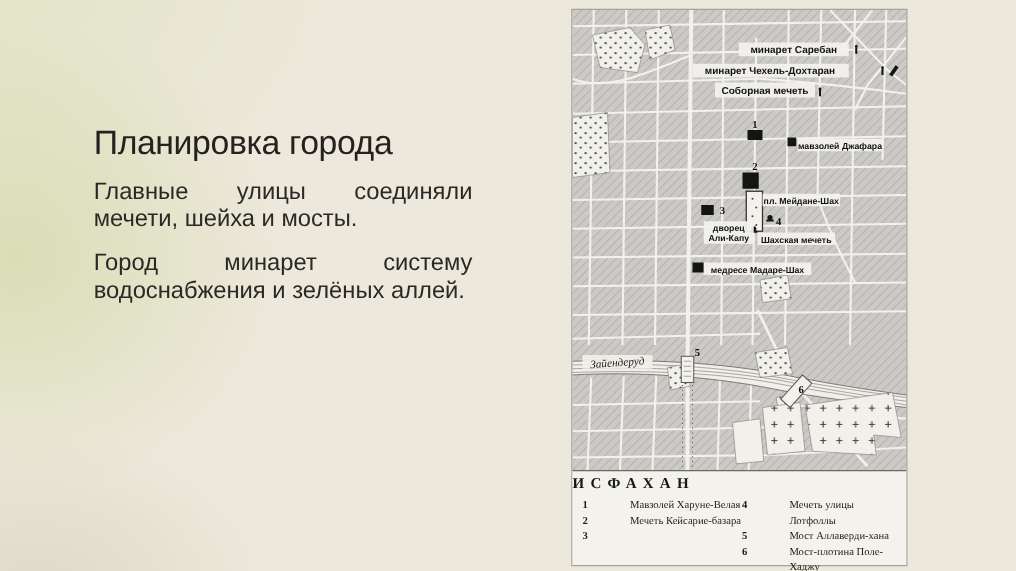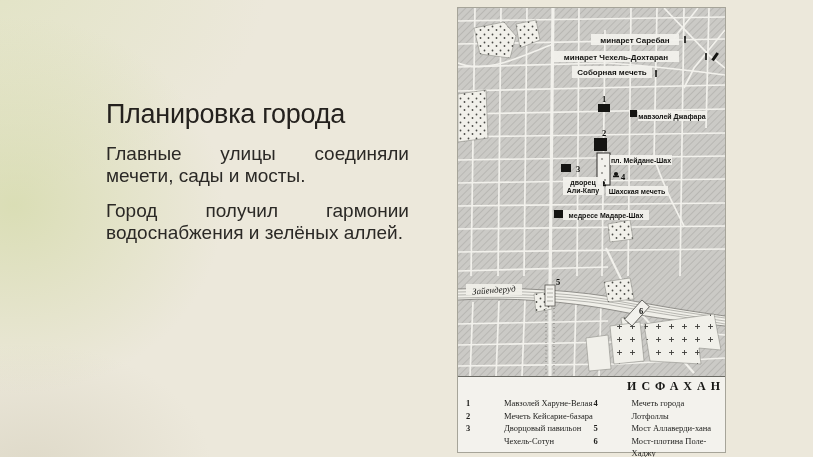--- a/index.html
+++ b/index.html
@@ -5,63 +5,63 @@
   html,body{margin:0;padding:0;background:#888;}
   .slide{
     position:relative;width:813px;height:457px;overflow:hidden;
     font-family:"Liberation Sans",sans-serif;
     background:
       radial-gradient(ellipse 300px 270px at 14px 205px, rgba(203,213,150,0.55), rgba(203,213,150,0) 70%),
       radial-gradient(ellipse 400px 300px at -30px -30px, rgba(216,223,176,0.55), rgba(216,223,176,0) 75%),
       radial-gradient(ellipse 260px 180px at 30px 470px, rgba(206,200,178,0.45), rgba(206,200,178,0) 70%),
       #ece8db;
   }
-  .text-block{position:absolute;left:75px;top:100px;width:303px;margin-left:31px;}
+  .text-block{position:absolute;left:75px;top:100px;width:303px;}
   .slide-title{
     margin:0 0 13px 0;font-size:27px;font-weight:500;color:#24211e;
     letter-spacing:-0.3px;line-height:1.1;
     font-family:"Liberation Sans",sans-serif;
   }
   .para{
     margin:0 0 12px 0;font-size:19px;line-height:22.5px;color:#2b2926;
     text-align:justify;text-align-last:left;
   }
   
   .map{
     position:absolute;left:458px;top:8px;width:267px;height:444px;
     background:#f2f1ec;outline:1px solid rgba(110,108,98,0.55);
   }
   .map svg{display:block;}
   .legend{
     position:absolute;left:0;bottom:0;width:100%;height:76px;box-sizing:border-box;
     background:#f3f2ed;border-top:1px solid #6a6a64;padding-top:2px;
   }
   .legend-title{
-    text-align:right;font-family:"Liberation Serif",serif;font-weight:700;
+    text-align:left;font-family:"Liberation Serif",serif;font-weight:700;
     font-size:12px;letter-spacing:5px;color:#171715;
   }
   .legend-cols{display:flex;padding:3px 4px 0 8px;}
   .lcol{width:50%;}
   .lrow{display:flex;font-family:"Liberation Serif",serif;font-size:8.5px;line-height:12.5px;color:#1c1c1a;}
   .lnum{font-weight:700;width:10px;flex:none;}
   .ltxt span{display:block;margin-left:28px;}
   
   text.mlabel{font-family:"Liberation Sans",sans-serif;font-weight:700;fill:#131311;text-anchor:middle;}
   text.mnum{font-family:"Liberation Serif",serif;font-weight:700;font-size:8.5px;fill:#0e0e0c;text-anchor:middle;}
   text.mriver{font-family:"Liberation Serif",serif;font-style:italic;font-size:9px;fill:#1e1e1c;text-anchor:middle;}
 </style>
 </head>
 <body>
 
 <div class="slide">
 
   <div class="text-block">
     <h1 class="slide-title">Планировка города</h1>
-    <p class="para">Главные улицы соединяли мечети, сады и мосты.</p>
-    <p class="para">Город получил гармонии водоснабжения и зелёных аллей.</p>
+    <p class="para">Главные улицы соединяли мечети, шейха и мосты.</p>
+    <p class="para">Город минарет систему водоснабжения и зелёных аллей.</p>
   </div>
 
   <div class="map">
     <svg width="267" height="368" viewBox="0 0 267 368">
       <defs>
         <pattern id="hatch" width="5" height="5" patternUnits="userSpaceOnUse" patternTransform="rotate(45)">
           <rect width="5" height="5" fill="#cbcac6"></rect>
           <line x1="0" y1="0" x2="0" y2="5" stroke="#b3b2ae" stroke-width="1.6"></line>
         </pattern>
         <pattern id="dots" width="8" height="8" patternUnits="userSpaceOnUse">
@@ -242,31 +242,27 @@
           </div>
           <div class="lrow">
             <span class="lnum">2</span>
             <span class="ltxt">
                 <span>Мечеть Кейсарие-базара</span>
                 <span></span>
               </span>
           </div>
           <div class="lrow">
             <span class="lnum">3</span>
-            <span class="ltxt">
-                <span>Дворцовый павильон</span>
-                <span>Чехель-Сотун</span>
-              </span>
           </div>
         </div>
         <div class="lcol">
           <div class="lrow">
             <span class="lnum">4</span>
             <span class="ltxt">
-                <span>Мечеть города Лотфоллы</span>
+                <span>Мечеть улицы Лотфоллы</span>
               </span>
           </div>
           <div class="lrow">
             <span class="lnum">5</span>
             <span class="ltxt">
                 <span>Мост Аллаверди-хана</span>
               </span>
           </div>
           <div class="lrow">
             <span class="lnum">6</span>

